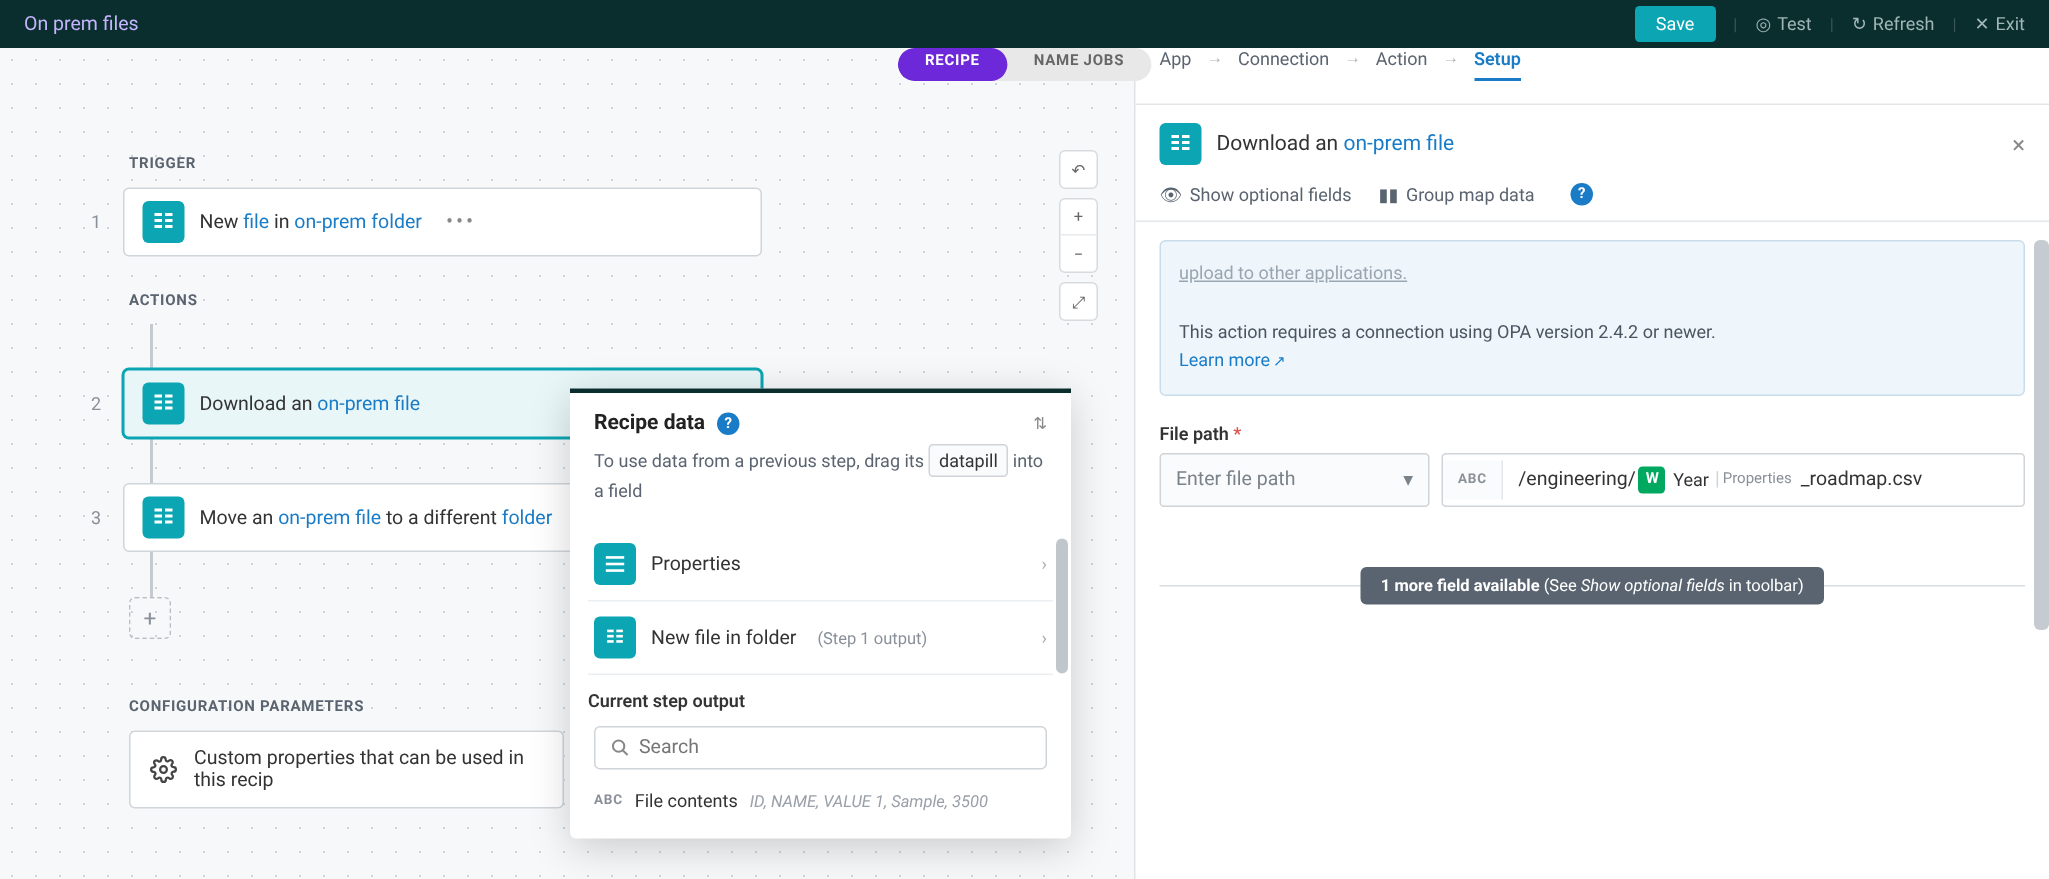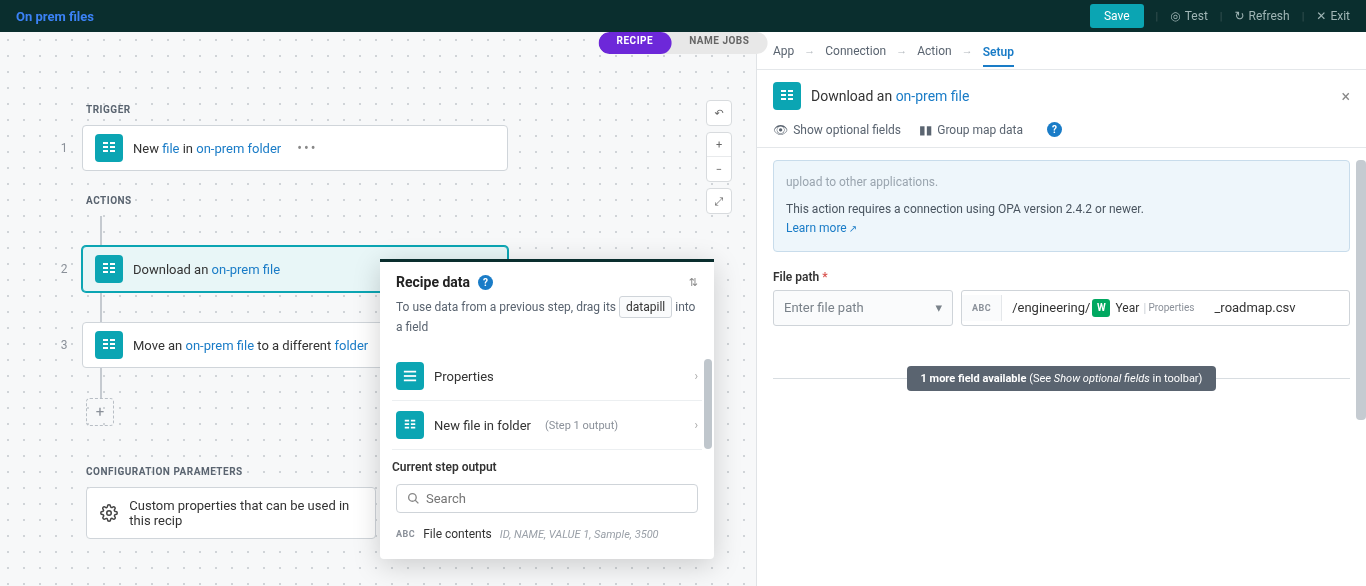--- a/index.html
+++ b/index.html
@@ -1,20 +1,20 @@
 <!DOCTYPE html>
 <html><head>
 <meta charset="utf-8">
 <style>
 * { box-sizing: border-box; margin: 0; padding: 0; font-family: -apple-system, BlinkMacSystemFont, "Segoe UI", Roboto, sans-serif; }
 body { background: #f7f8f9; width: 1366px; height: 586px; overflow: hidden; position: relative; }
 
 
 .topbar { background: #0a2e2e; height: 32px; display: flex; align-items: center; justify-content: space-between; padding: 0 16px; }
-.topbar-title { color: #3b82f6; font-size: 13px; font-weight: 700; }
+.topbar-title { color: #c4b5fd; font-size: 13px; font-weight: 400; }
 .topbar-actions { display: flex; gap: 8px; align-items: center; }
 .btn-save { background: #0ba5b3; color: #fff; border: none; padding: 5px 14px; border-radius: 3px; font-size: 12px; font-weight: 400; cursor: pointer; }
 .topbar-link { color: #a0b5b5; font-size: 12px; cursor: pointer; display: flex; align-items: center; gap: 4px; }
 .topbar-sep { color: #3a5555; font-size: 11px; margin: 0 4px; }
 
 
 .tab-pill-row { position: absolute; top: 32px; left: 50%; transform: translateX(-50%); z-index: 5; }
 .tab-pill { background: #e8e8e8; border-radius: 14px; display: flex; overflow: hidden; height: 22px; }
 .tab-pill-item { padding: 3px 18px; font-size: 10px; font-weight: 700; color: #666; cursor: pointer; letter-spacing: 0.5px; }
 .tab-pill-item.active { background: #6d28d9; color: #fff; border-radius: 14px; }
@@ -69,21 +69,21 @@
 .po-section-label { font-size: 12px; font-weight: 600; color: #333; margin: 10px 0 4px; }
 .po-search { display: flex; align-items: center; gap: 6px; border: 1px solid #cfd4d9; border-radius: 4px; padding: 6px 10px; margin: 10px 4px 8px; }
 .po-search input { border: none; outline: none; font-size: 13px; flex: 1; }
 .po-leaf { display: flex; align-items: center; gap: 8px; padding: 6px 4px; }
 .abc { font-size: 9px; font-weight: 700; color: #8a9099; letter-spacing: 0.5px; }
 .leaf-label { font-size: 12px; color: #333; }
 .leaf-meta { font-size: 11px; color: #9aa0a8; font-style: italic; }
 .po-scrollbar-thumb { position: absolute; right: 2px; top: 100px; width: 8px; height: 90px; background: #bfc6cc; border-radius: 4px; }
 
 
-.breadcrumb-row { height: 38px; display: flex; align-items: center; padding: 0 16px; gap: 10px; border-bottom: 1px solid #e4e7ea; }
+.breadcrumb-row { height: 38px; display: flex; align-items: flex-start; padding: 0 16px; gap: 10px; border-bottom: 1px solid #e4e7ea; }
 .bc-item { font-size: 12px; color: #5a6470; cursor: pointer; }
 .bc-item.active { color: #1a7cc7; font-weight: 600; border-bottom: 2px solid #1a7cc7; padding-bottom: 6px; margin-bottom: -10px; }
 .bc-arrow { color: #b0b6bc; font-size: 11px; }
 .panel-head-row { display: flex; align-items: center; gap: 10px; padding: 12px 16px; }
 .panel-head-icon { width: 28px; height: 28px; background: #0ba5b3; border-radius: 4px; display: flex; align-items: center; justify-content: center; color: #fff; }
 .panel-head-text { font-size: 14px; color: #333; }
 .panel-head-text .lnk { color: #1a7cc7; }
 .close-x { margin-left: auto; color: #888; font-size: 16px; cursor: pointer; }
 .toolbar-row { display: flex; align-items: center; gap: 18px; padding: 0 16px 10px; border-bottom: 1px solid #e4e7ea; }
 .tb-link { font-size: 12px; color: #5a6470; display: flex; align-items: center; gap: 5px; cursor: pointer; }
@@ -341,42 +341,42 @@
       </span>
       <span class="tb-link">
         <span>▮▮</span>
           <span>Group map data</span>
       </span>
       <span class="help-ic" style="margin-left:6px">?</span>
     </div>
 
     <div class="panel-scroll">
       <div class="info-box">
-        <div style="color:#9aa5af; margin-bottom:8px;">upload to other applications.</div>
+        <div style="color:#9aa5af; margin-bottom:20px;text-decoration:underline;">upload to other applications.</div>
         <div>This action requires a connection using OPA version 2.4.2 or newer.</div>
         <a href="#"><span>Learn more</span><span class="ext-ic">↗</span></a>
       </div>
 
       <div class="field-label">
         <span>File path</span> <span class="req">*</span>
       </div>
       <div class="field-row">
         <div class="dropdown-trigger">
           <span>Enter file path</span>
           <span>▾</span>
         </div>
         <div class="formula-box">
           <span class="abc-badge">ABC</span>
           <span class="formula-content">
             <span>/engineering/</span>
             <span class="pill-w">W</span>
             <span class="pill-label">Year</span>
             <span style="color:#cfd4d9">|</span>
             <span class="pill-sub">Properties</span>
-            <span style="margin-left:18px">_roadmap.csv</span>
+            <span style="margin-left:4px">_roadmap.csv</span>
           </span>
         </div>
       </div>
 
       <div class="more-fields-bar">
         <div class="more-fields-pill">
           <b>1 more field available </b><span>(See </span><em>Show optional fields</em><span> in toolbar)</span>
         </div>
       </div>
     </div>

